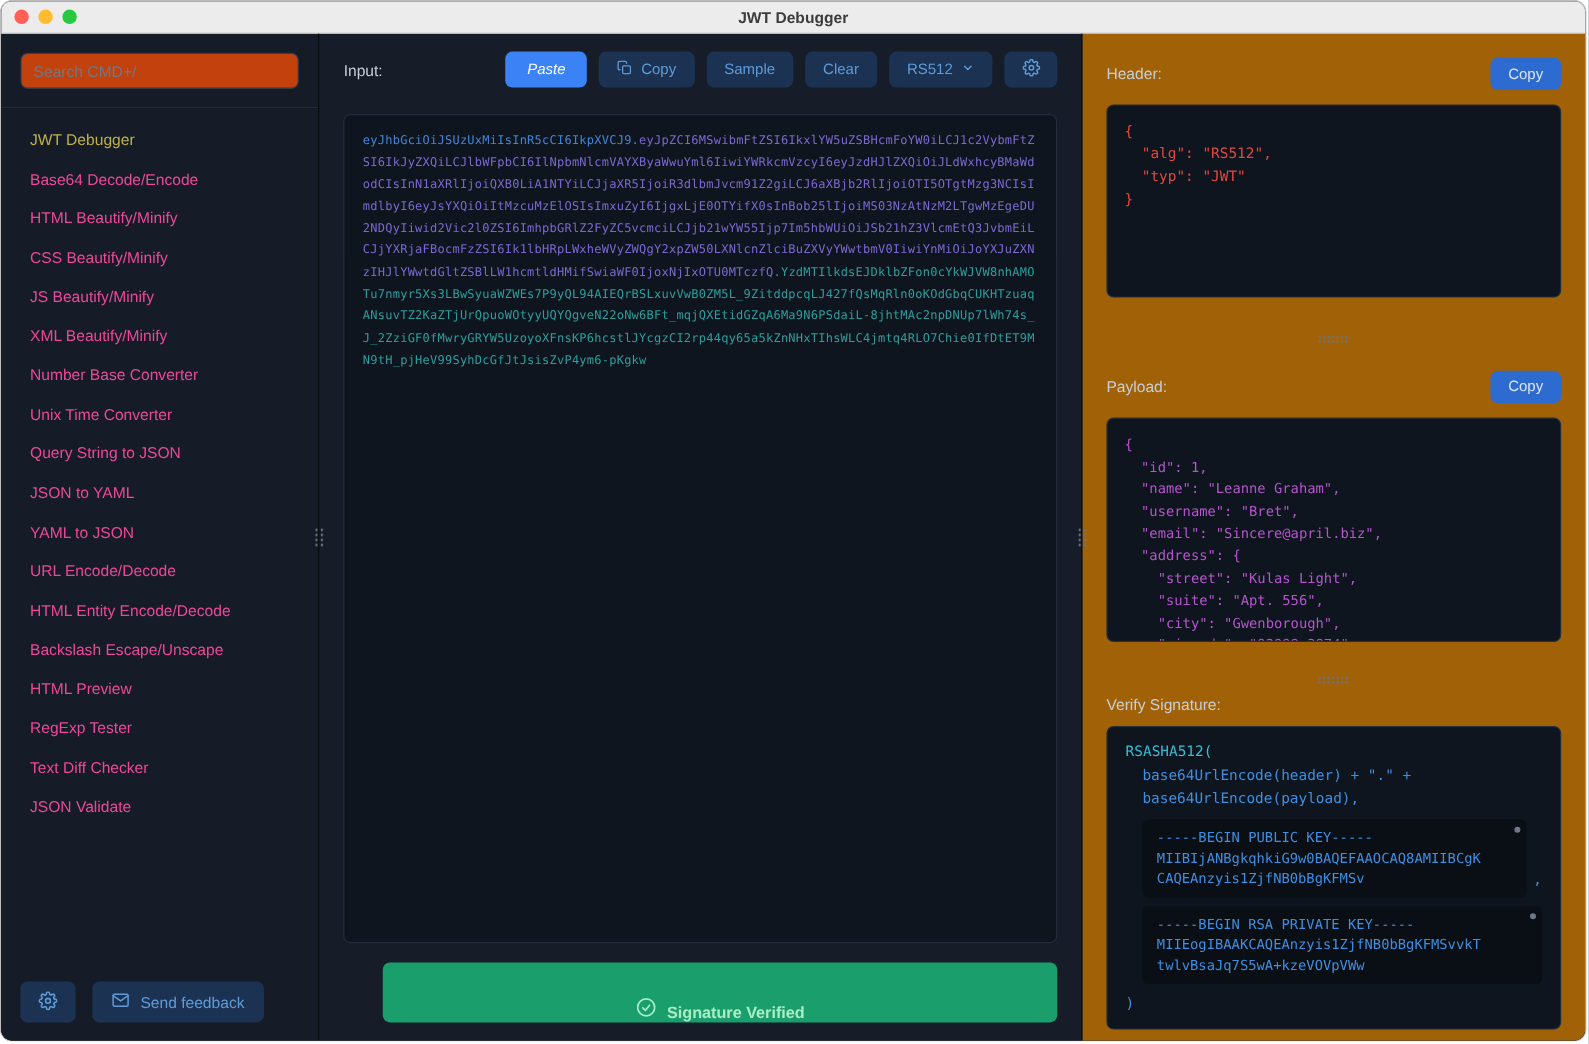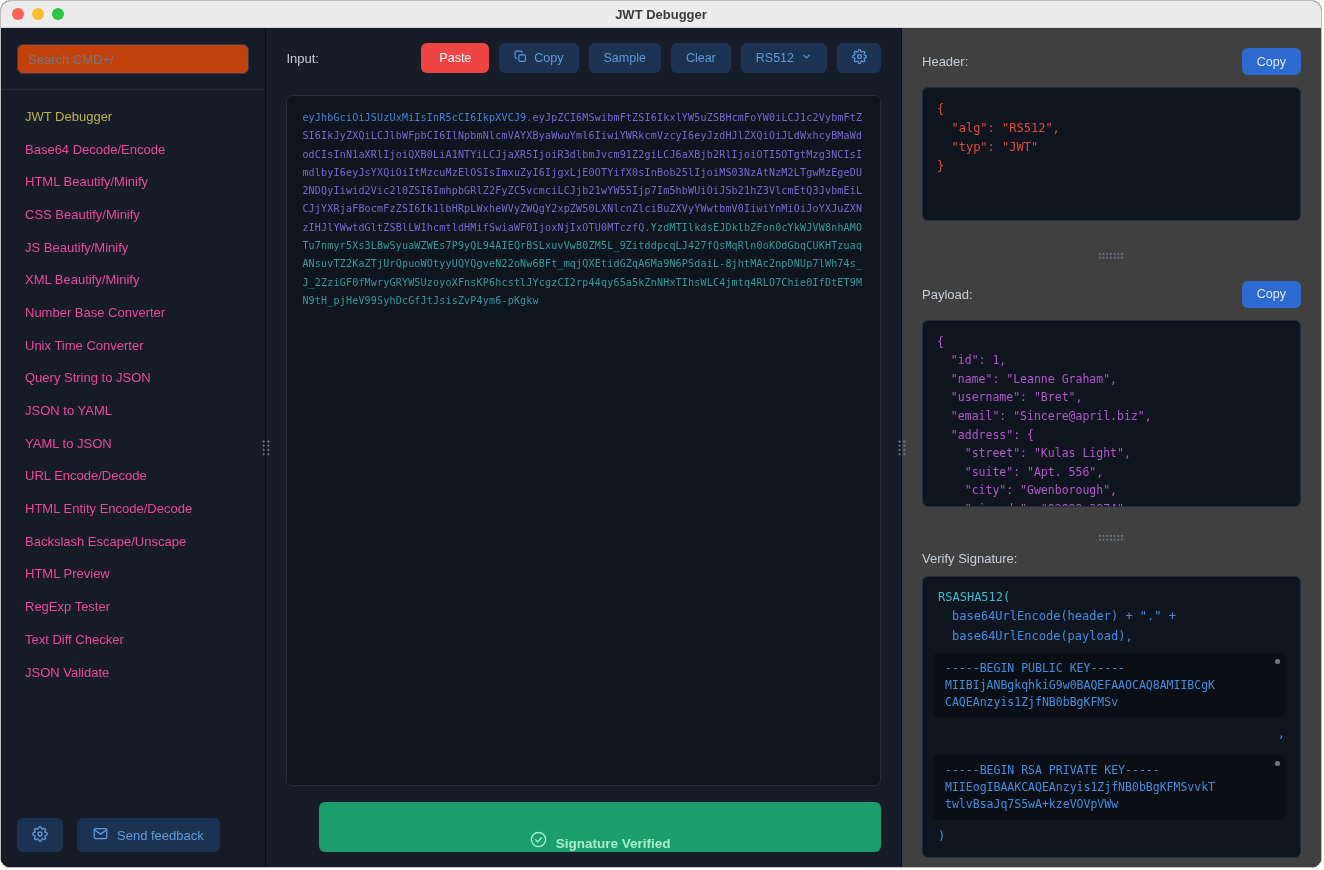--- a/index.html
+++ b/index.html
@@ -32,49 +32,49 @@
   .side-footer { display:flex; gap:14px; padding:0 16px 16px; align-items:center; }
   .icon-btn { width:46px; height:34px; background:#1c3252; border:none; border-radius:6px; display:flex; align-items:center; justify-content:center; color:#5f9bd8; }
   .feedback-btn { height:34px; padding:0 16px; background:#1c3252; border:none; border-radius:6px; display:inline-flex; align-items:center; gap:9px; color:#5f9bd8; font-size:13px; font-family:inherit; }
 
   
   .main { width:636px; display:flex; flex-direction:column; padding:15px 20px 16px; background:#161d28; }
   .toolbar { display:flex; align-items:center; }
   .toolbar-label { font-size:13px; color:#c6cdd6; }
   .toolbar-buttons { margin-left:auto; display:flex; align-items:center; gap:10px; }
   .btn { height:30px; padding:0 15px; border:none; border-radius:6px; background:#1c3252; color:#5f9bd8; font-size:12.5px; font-family:inherit; display:inline-flex; align-items:center; gap:7px; }
-  .btn-primary { background:#ef4444; color:#ffffff; padding:0 18px; }
+  .btn-primary { background:#3b82f6; color:#ffffff; padding:0 18px;font-style:italic; }
   .btn-icononly { width:44px; padding:0; justify-content:center; }
   .input-box { flex:1; margin:22px 0 16px; background:#0f151e; border:1px solid #232d3b; border-radius:6px; padding:13px 15px; overflow:hidden; cursor:text; }
   .token { font-family:"DejaVu Sans Mono", monospace; font-size:10px; line-height:18.3px; letter-spacing:0.2px; word-break:break-all; white-space:pre-wrap; }
   .tok-header { color:#4285d6; }
   .tok-payload { color:#7a68d0; }
   .tok-signature { color:#2e9d9d; }
   .verified-btn { height:50px; border:none; border-radius:6px; background:#199e6c; color:#a9eec6; font-size:13.5px; font-weight:700; font-family:inherit; display:flex; align-items:flex-end; justify-content:center; gap:9px;margin-left:33px; }
 
   
-  .right { width:419px; display:flex; flex-direction:column; background:#404040;justify-content:center; }
+  .right { width:419px; display:flex; flex-direction:column; background:#a16207;justify-content:center; }
   .rsection { display:flex; flex-direction:column; }
   .sec-fixed { height:272px; }
   .sec-flex { flex:1; }
   .rhead { display:flex; align-items:center; justify-content:space-between; padding:20px 20px 0; }
   .verify-sec .rhead { padding-top:8px; }
   .rhead-title { font-size:13px; color:#c6cdd6; }
   .copy-btn { height:27px; padding:0 15px; border:none; border-radius:6px; background:#2e6bd0; color:#d9e6fb; font-size:12.5px; font-family:inherit; display:inline-flex; align-items:center; }
   .rcode { flex:1; margin:12px 20px 0; background:#0f151e; border:1px solid #232d3b; border-radius:6px; padding:12px 14px; overflow:hidden; font-family:"DejaVu Sans Mono", monospace; white-space:pre; }
   .header-code { color:#e0493f; font-size:12px; line-height:19px; margin-bottom:30px; }
   .payload-code { color:#b455cc; font-size:11.5px; line-height:18.6px; margin-bottom:26px; }
   .grip-row { height:12px; display:flex; align-items:center; justify-content:center; }
   .hgrip { width:27px; height:8px; background-image:radial-gradient(circle, #6a7482 0.9px, transparent 1.1px); background-size:3.7px 3.8px; }
 
   .verify-box { flex:1; margin:10px 20px 10px; background:#0f151e; border:1px solid #232d3b; border-radius:6px; padding:11px 15px; overflow:hidden; font-family:"DejaVu Sans Mono", monospace; font-size:12px; line-height:19.5px; }
   .v-line { color:#3f8fe0; white-space:pre; }
   .v-algo { color:#38bdd3; }
   .v-indent { padding-left:14px; }
-  .key-row { display:flex; align-items:flex-end; gap:6px; margin-top:7px;flex-direction:column; }
+  .key-row { display:flex; align-items:flex-end; gap:6px; margin-top:7px; }
   .key-box { width:352px; margin-left:14px; background:#0a0e15; border-radius:5px; padding:7px 12px; position:relative; color:#3f8fe0; font-size:11.5px; line-height:17px; white-space:pre; overflow:hidden; }
   .key-body { text-decoration-color:rgba(63,143,224,0.65); }
   .key-comma { color:#3f8fe0; padding-bottom:4px; }
   .thumb { position:absolute; top:6px; right:5px; width:5px; height:5px; border-radius:50%; background:#6e7886; }
   .v-close { margin-top:7px; }
 </style>
 </head>
 <body>
 
 <div class="window">

